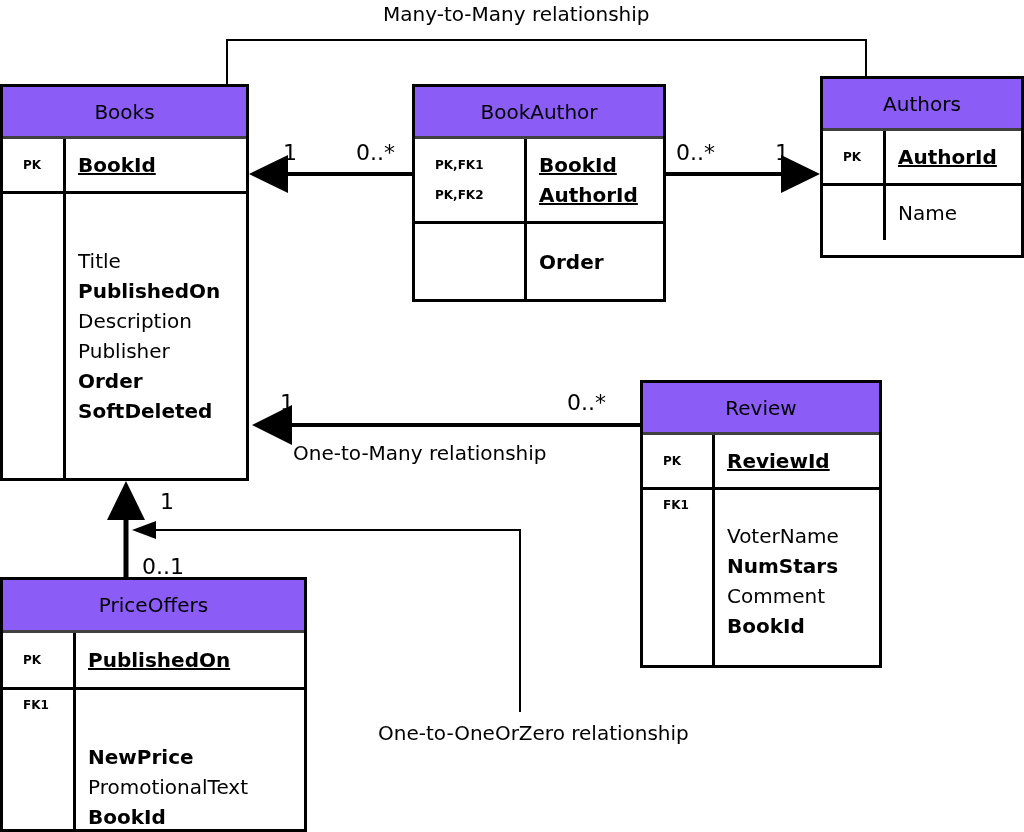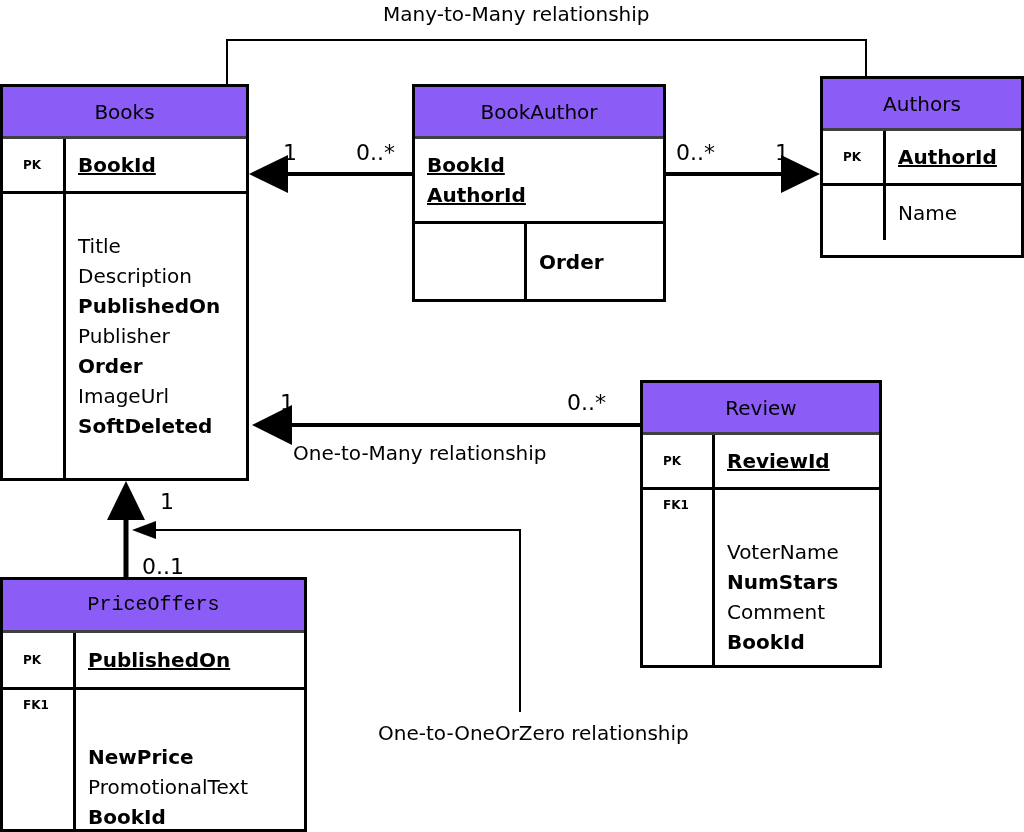--- a/index.html
+++ b/index.html
@@ -142,33 +142,36 @@
       <div class="keyline">PK</div>
     </div>
     <div class="fieldcol">
       <div class="fld pk">BookId</div>
     </div>
   </div>
   <div class="ent-section" style="height:284px;">
     <div class="keycol" style="width:63px;"></div>
     <div class="fieldcol">
       <div class="fld">Title</div>
+      <div class="fld b">PublishedOn</div>
       <div class="fld">Description</div>
-      <div class="fld b">PublishedOn</div>
       <div class="fld">Publisher</div>
       <div class="fld b">Order</div>
-      <div class="fld">ImageUrl</div>
       <div class="fld b">SoftDeleted</div>
     </div>
   </div>
 </div>
 
 <div class="entity" style="left:412px; top:84px; width:254px; height:218px;">
   <div class="ent-header" style="height:52px;">BookAuthor</div>
   <div class="ent-section sec-divider" style="height:85px;">
+    <div class="keycol" style="width:112px;">
+      <div class="keyline">PK,FK1</div>
+      <div class="keyline">PK,FK2</div>
+    </div>
     <div class="fieldcol">
       <div class="fld pk">BookId</div>
       <div class="fld pk">AuthorId</div>
     </div>
   </div>
   <div class="ent-section" style="height:75px;">
     <div class="keycol" style="width:112px;"></div>
     <div class="fieldcol">
       <div class="fld b">Order</div>
     </div>
@@ -200,31 +203,31 @@
       <div class="keyline">PK</div>
     </div>
     <div class="fieldcol">
       <div class="fld pk">ReviewId</div>
     </div>
   </div>
   <div class="ent-section" style="height:175px;">
     <div class="keycol bottomalign" style="width:72px;">
       <div class="keyline">FK1</div>
     </div>
-    <div class="fieldcol" style="justify-content:flex-end; padding-bottom:8px;">
+    <div class="fieldcol" style="justify-content:flex-end; padding-bottom:24px;">
       <div class="fld">VoterName</div>
       <div class="fld b">NumStars</div>
       <div class="fld">Comment</div>
       <div class="fld b">BookId</div>
     </div>
   </div>
 </div>
 
 <div class="entity" style="left:0px; top:577px; width:307px; height:255px;">
-  <div class="ent-header" style="height:53px;font-family:Liberation Mono, monospace;">PriceOffers</div>
+  <div class="ent-header" style="height:53px;">PriceOffers</div>
   <div class="ent-section sec-divider" style="height:57px;">
     <div class="keycol" style="width:73px;">
       <div class="keyline">PK</div>
     </div>
     <div class="fieldcol">
       <div class="fld pk">PublishedOn</div>
     </div>
   </div>
   <div class="ent-section" style="height:142px;">
     <div class="keycol bottomalign" style="width:73px;">

